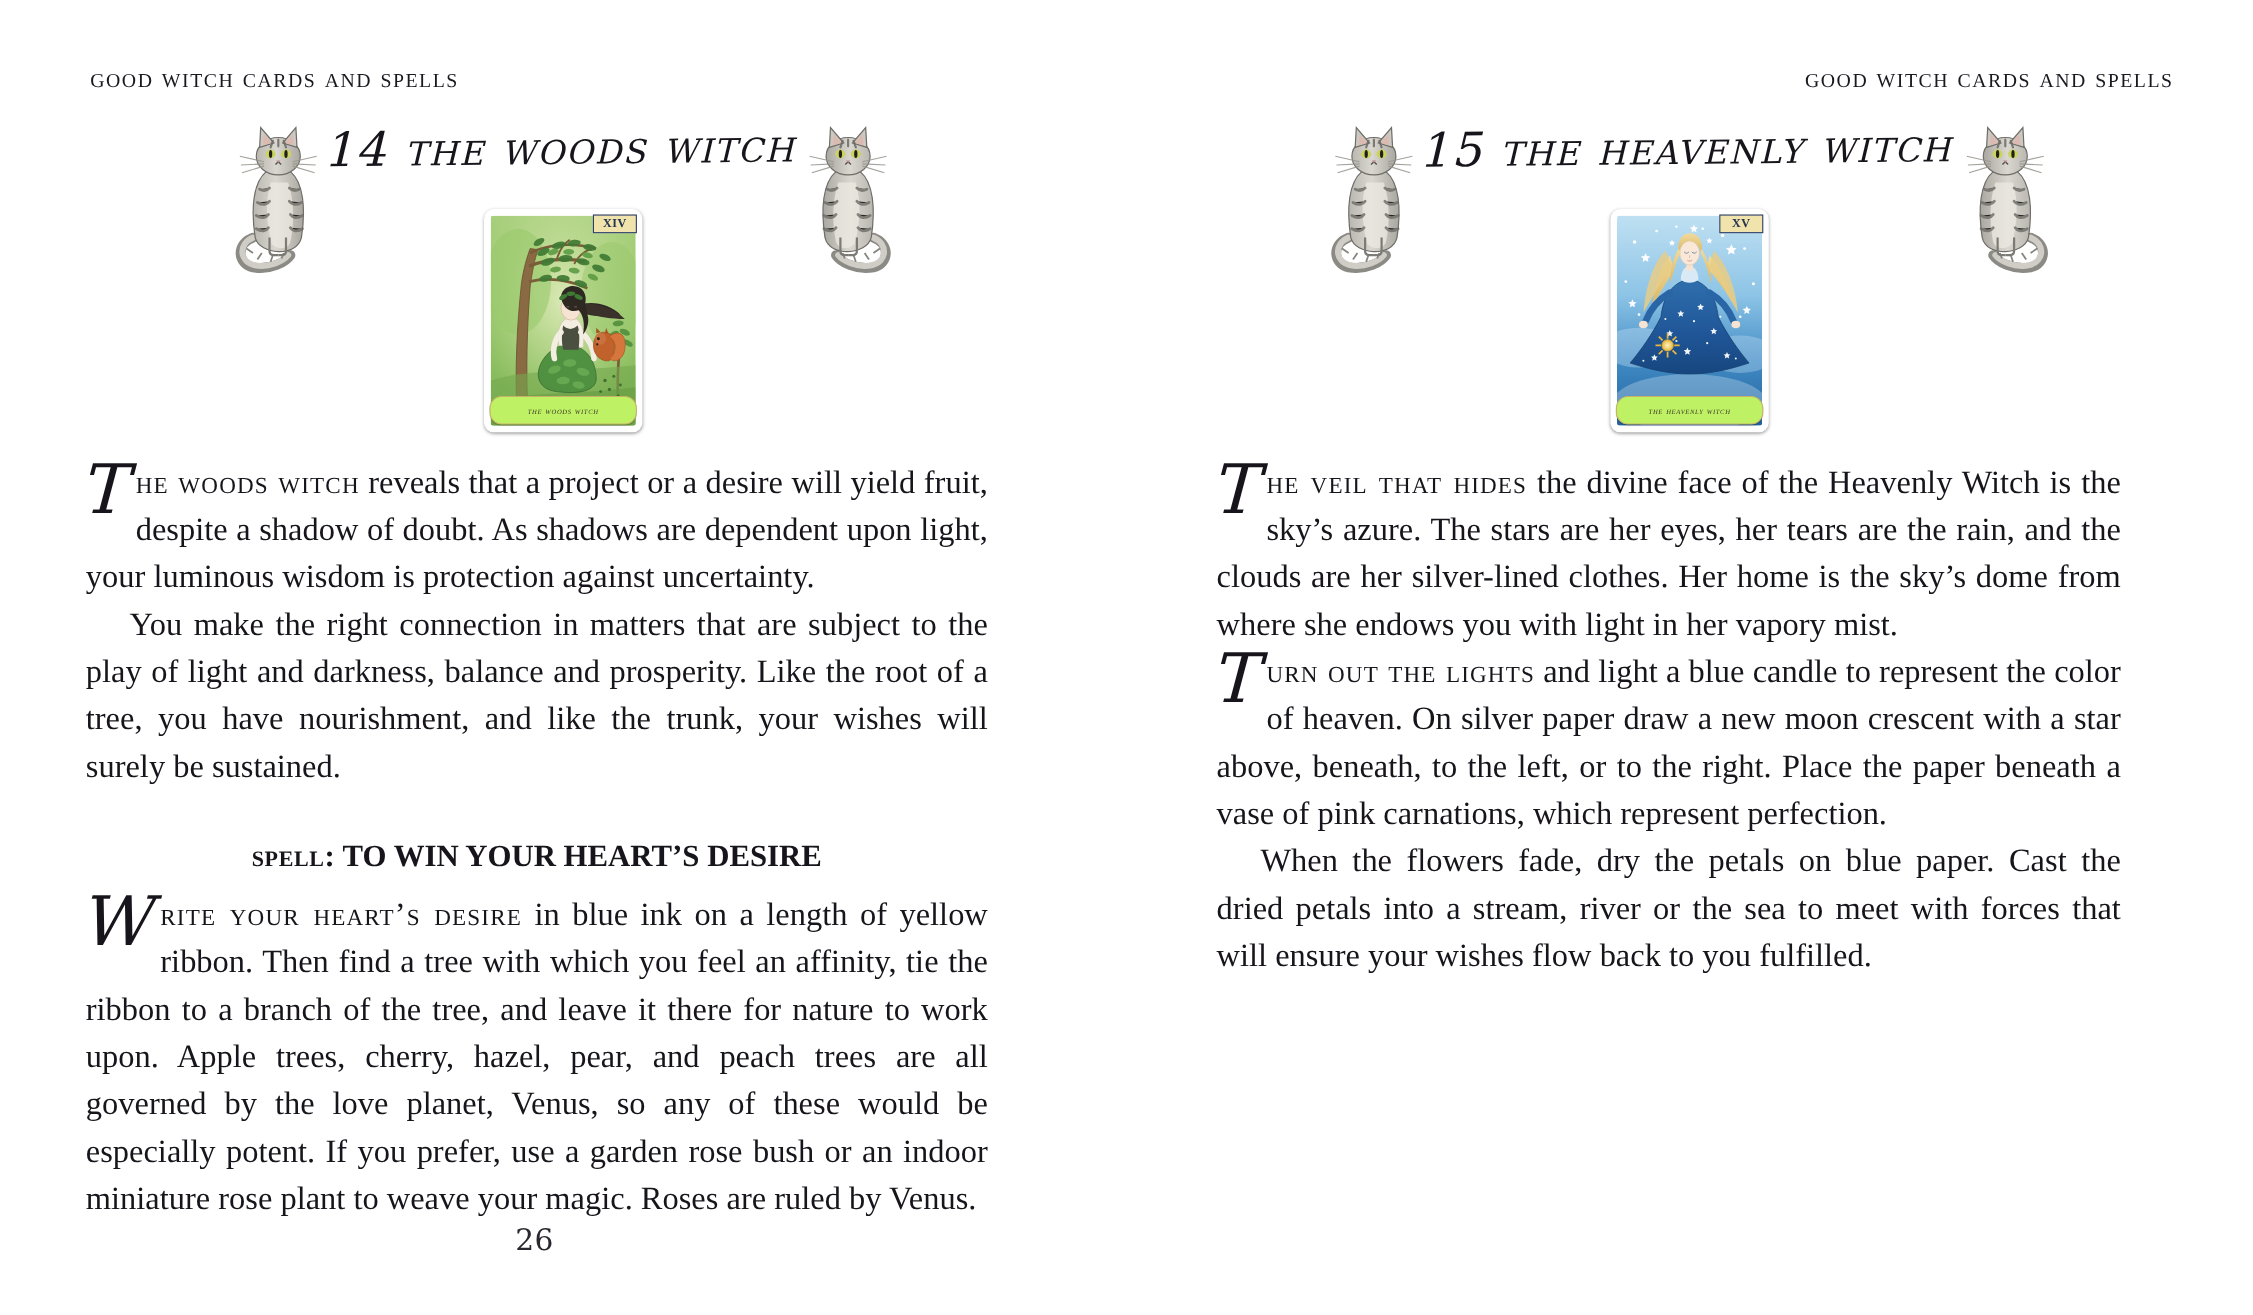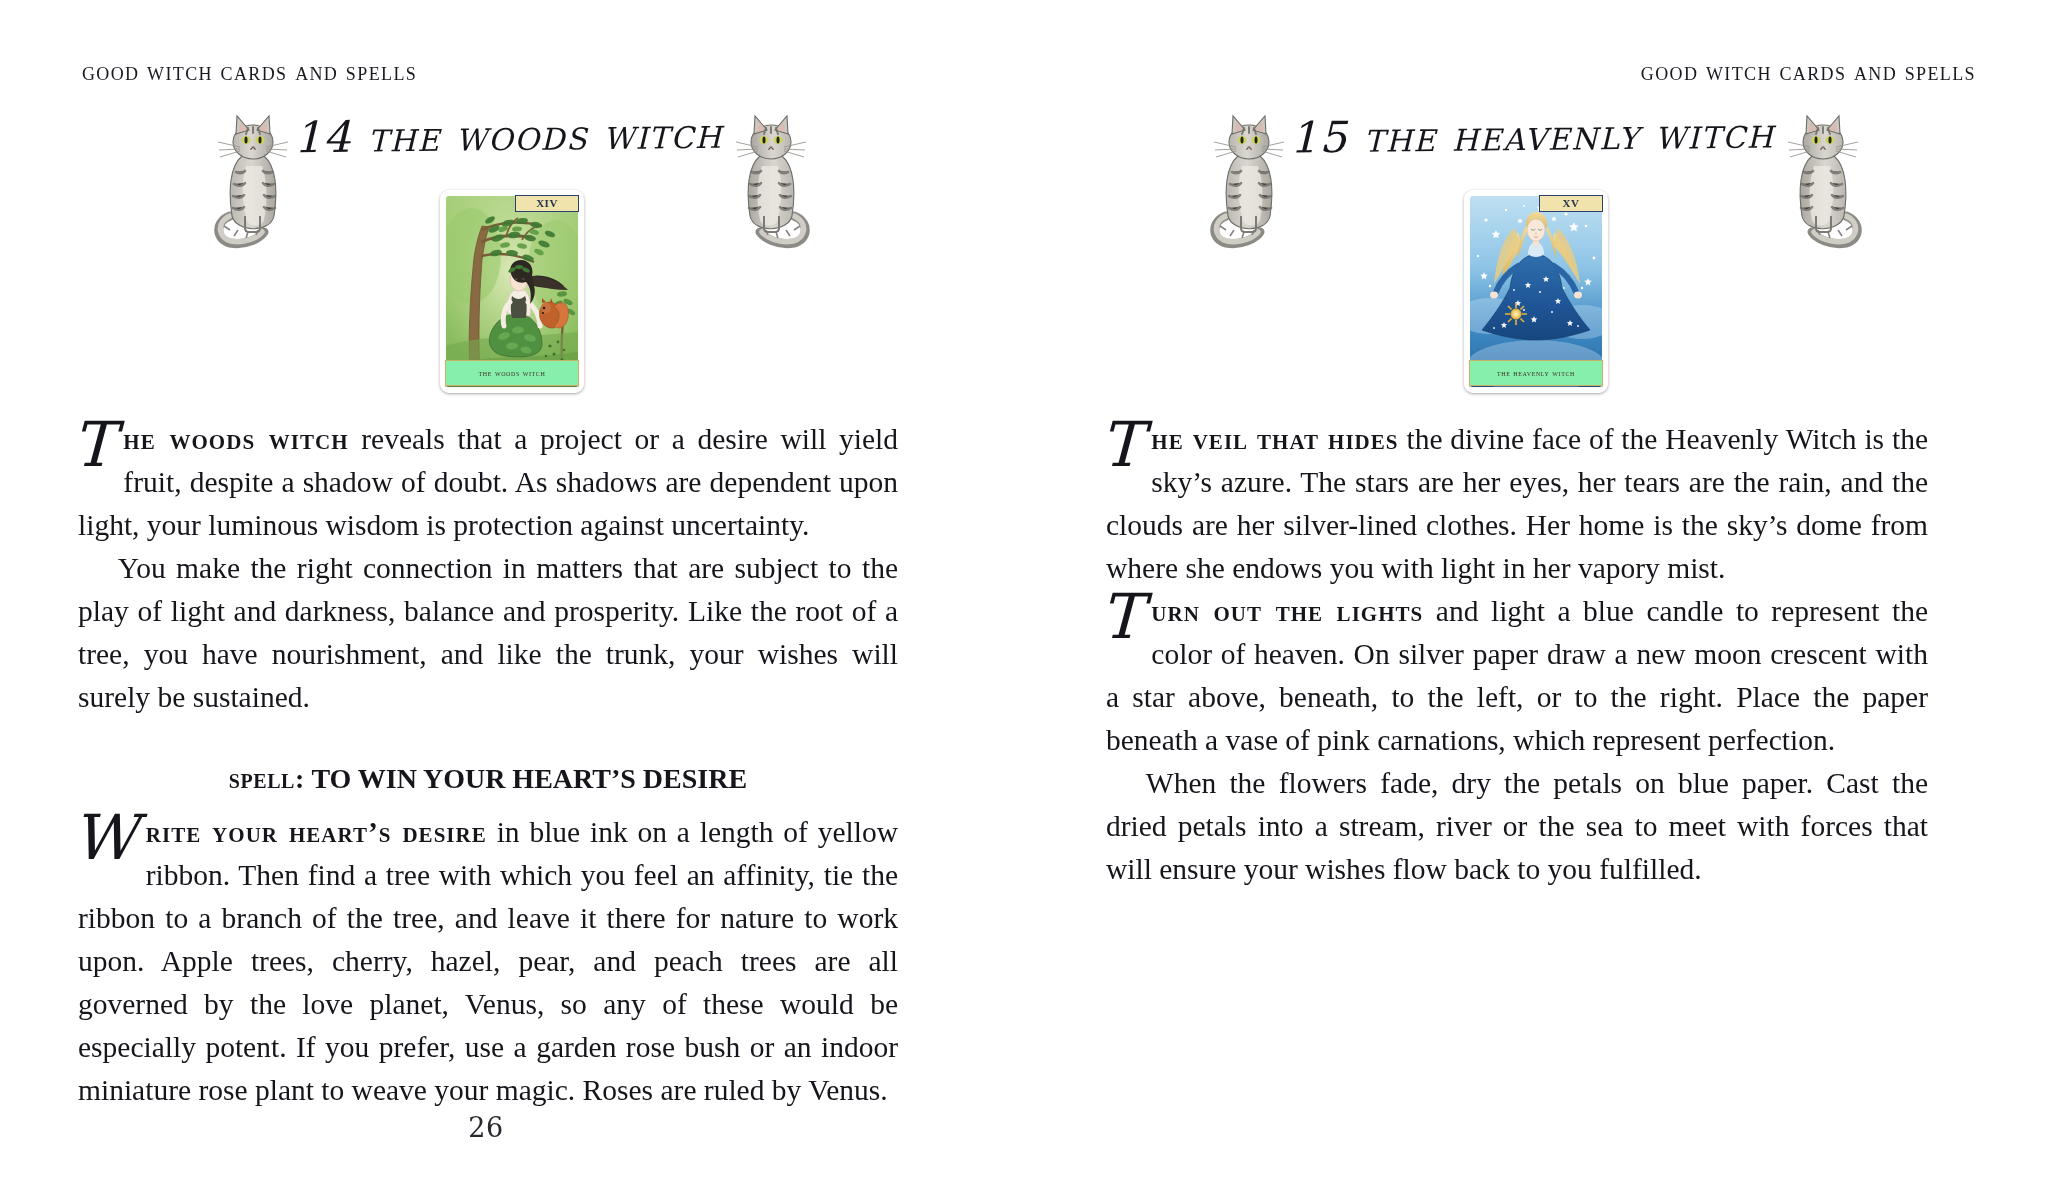--- a/index.html
+++ b/index.html
@@ -111,46 +111,47 @@
     overflow: hidden;
     border-radius: 3px;
   }
   .tarot-inner svg { display:block; width:100%; height:100%; }
 
   .roman-plaque {
     position: absolute;
     top: 5px;
     right: 5px;
     min-width: 30px;
-    padding: 1px 16px 2px;
+    padding: 1px 4px 2px;
     background: #f0e3ab;
     border: 1.4px solid #2c3f73;
     text-align: center;
     font-family: "Liberation Serif", serif;
     font-size: 11px;
     font-weight: bold;
     letter-spacing: .5px;
     color: #25344f;
     line-height: 1.1;
     z-index: 4;
   }
   .banner {
     position: absolute;
     left: 5px;
     right: 5px;
     bottom: 7px;
     height: 24px;
-    background: #86efac;
+    background: #bef264;
     border: 1px solid #c9b168;
-    border-radius: 0;
+    border-radius: 11px;
     display: flex;
     align-items: center;
     justify-content: center;
     z-index: 4;
     box-shadow: 0 1px 1px rgba(0,0,0,.18);
+    font-style: italic;
   }
   .banner span {
     font-family: "Liberation Serif", serif;
     font-size: 9px;
     letter-spacing: .6px;
     font-variant: small-caps;
     text-transform: lowercase;
     color: #3a3225;
     white-space: nowrap;
   }
@@ -173,21 +174,20 @@
     hyphens: none;
     color: #17151b;
   }
   p.para.indent { text-indent: 1.35em; }
   p.para.first  { text-indent: 0; }
 
   .smallcaps {
     font-variant: small-caps;
     text-transform: lowercase;
     letter-spacing: .035em;
-    font-weight: bold;
   }
 
   
   .dropcap {
     float: left;
     font-family: "DejaVu Serif", "Liberation Serif", serif;
     font-size: 62px;
     line-height: 46px;
     font-style: italic;
     font-weight: 400;

